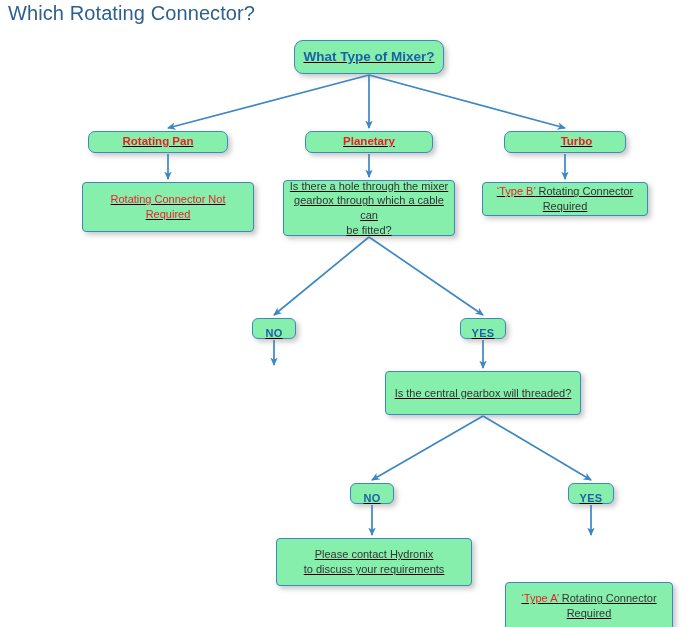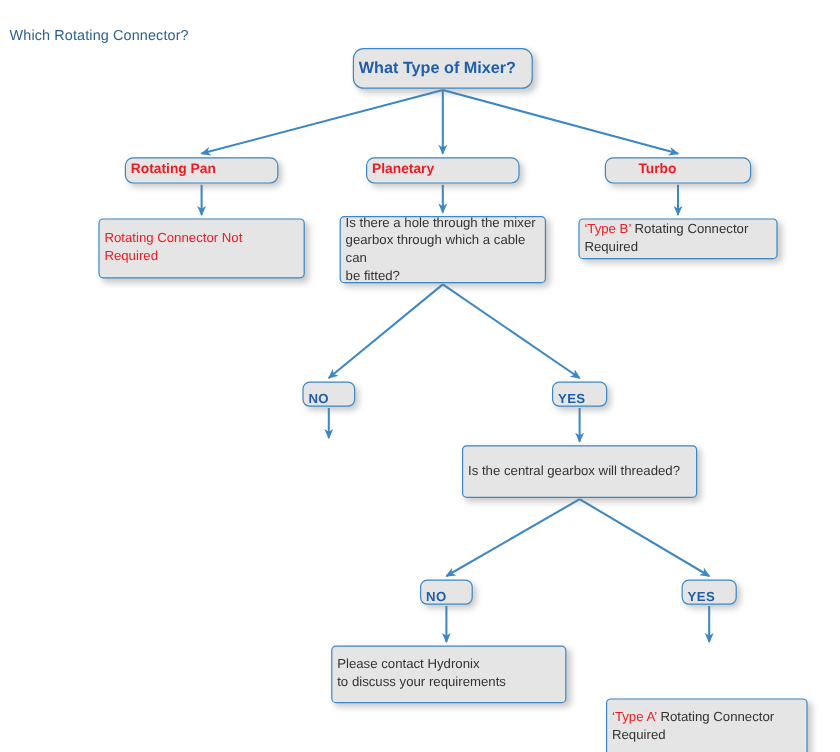--- a/index.html
+++ b/index.html
@@ -12,51 +12,51 @@
     width: 700px;
     height: 627px;
     background: #ffffff;
     overflow: hidden;
     font-family: "Liberation Sans", sans-serif;
   }
   #page-title {
     position: absolute;
     left: 8px;
     top: 2px;
-    font-size: 12px;
+    font-size: 20px;
     color: #2c5f8d;
     font-family: "Liberation Sans", sans-serif;
     letter-spacing: 0.1px;
     white-space: nowrap;
-    margin-top: 20px;
   }
 
   
   #connectors {
     position: absolute;
     left: 0;
     top: 0;
     width: 700px;
     height: 627px;
   }
 
   
   .node {
     position: absolute;
     box-sizing: border-box;
-    background: #e5e5e5;
+    background: #86efac;
     border: 1.5px solid #3c87c4;
     border-radius: 7px;
     box-shadow: 3px 3px 5px rgba(120,120,120,0.40);
     display: flex;
     align-items: center;
     justify-content: center;
-    text-align: left;
+    text-align: center;
     line-height: 1.32;
     z-index: 5;
+    text-decoration: underline;
   }
   .node .txt {
     display: block;
     width: 100%;
     padding: 0 4px;
     box-sizing: border-box;
     white-space: pre-line;
   }
 
   
@@ -145,21 +145,21 @@
 
       <path d="M 372 505 L 372 535"></path>
       <path d="M 591 505 L 591 535"></path>
     </g>
   </svg>
 
   <div class="node root" style="left:294px; top:40px; width:150px; height:34px;">
     <span class="txt">What Type of Mixer?</span>
   </div>
 
-  <div class="node pill" style="left:104px; top:131px; width:128px; height:22px;">
+  <div class="node pill" style="left:88px; top:131px; width:140px; height:22px;">
     <span class="txt">Rotating Pan</span>
   </div>
 
   <div class="node pill" style="left:305px; top:131px; width:128px; height:22px;">
     <span class="txt">Planetary</span>
   </div>
 
   <div class="node pill" style="left:504px; top:131px; width:122px; height:22px;padding-left:23px;">
     <span class="txt">Turbo</span>
   </div>

